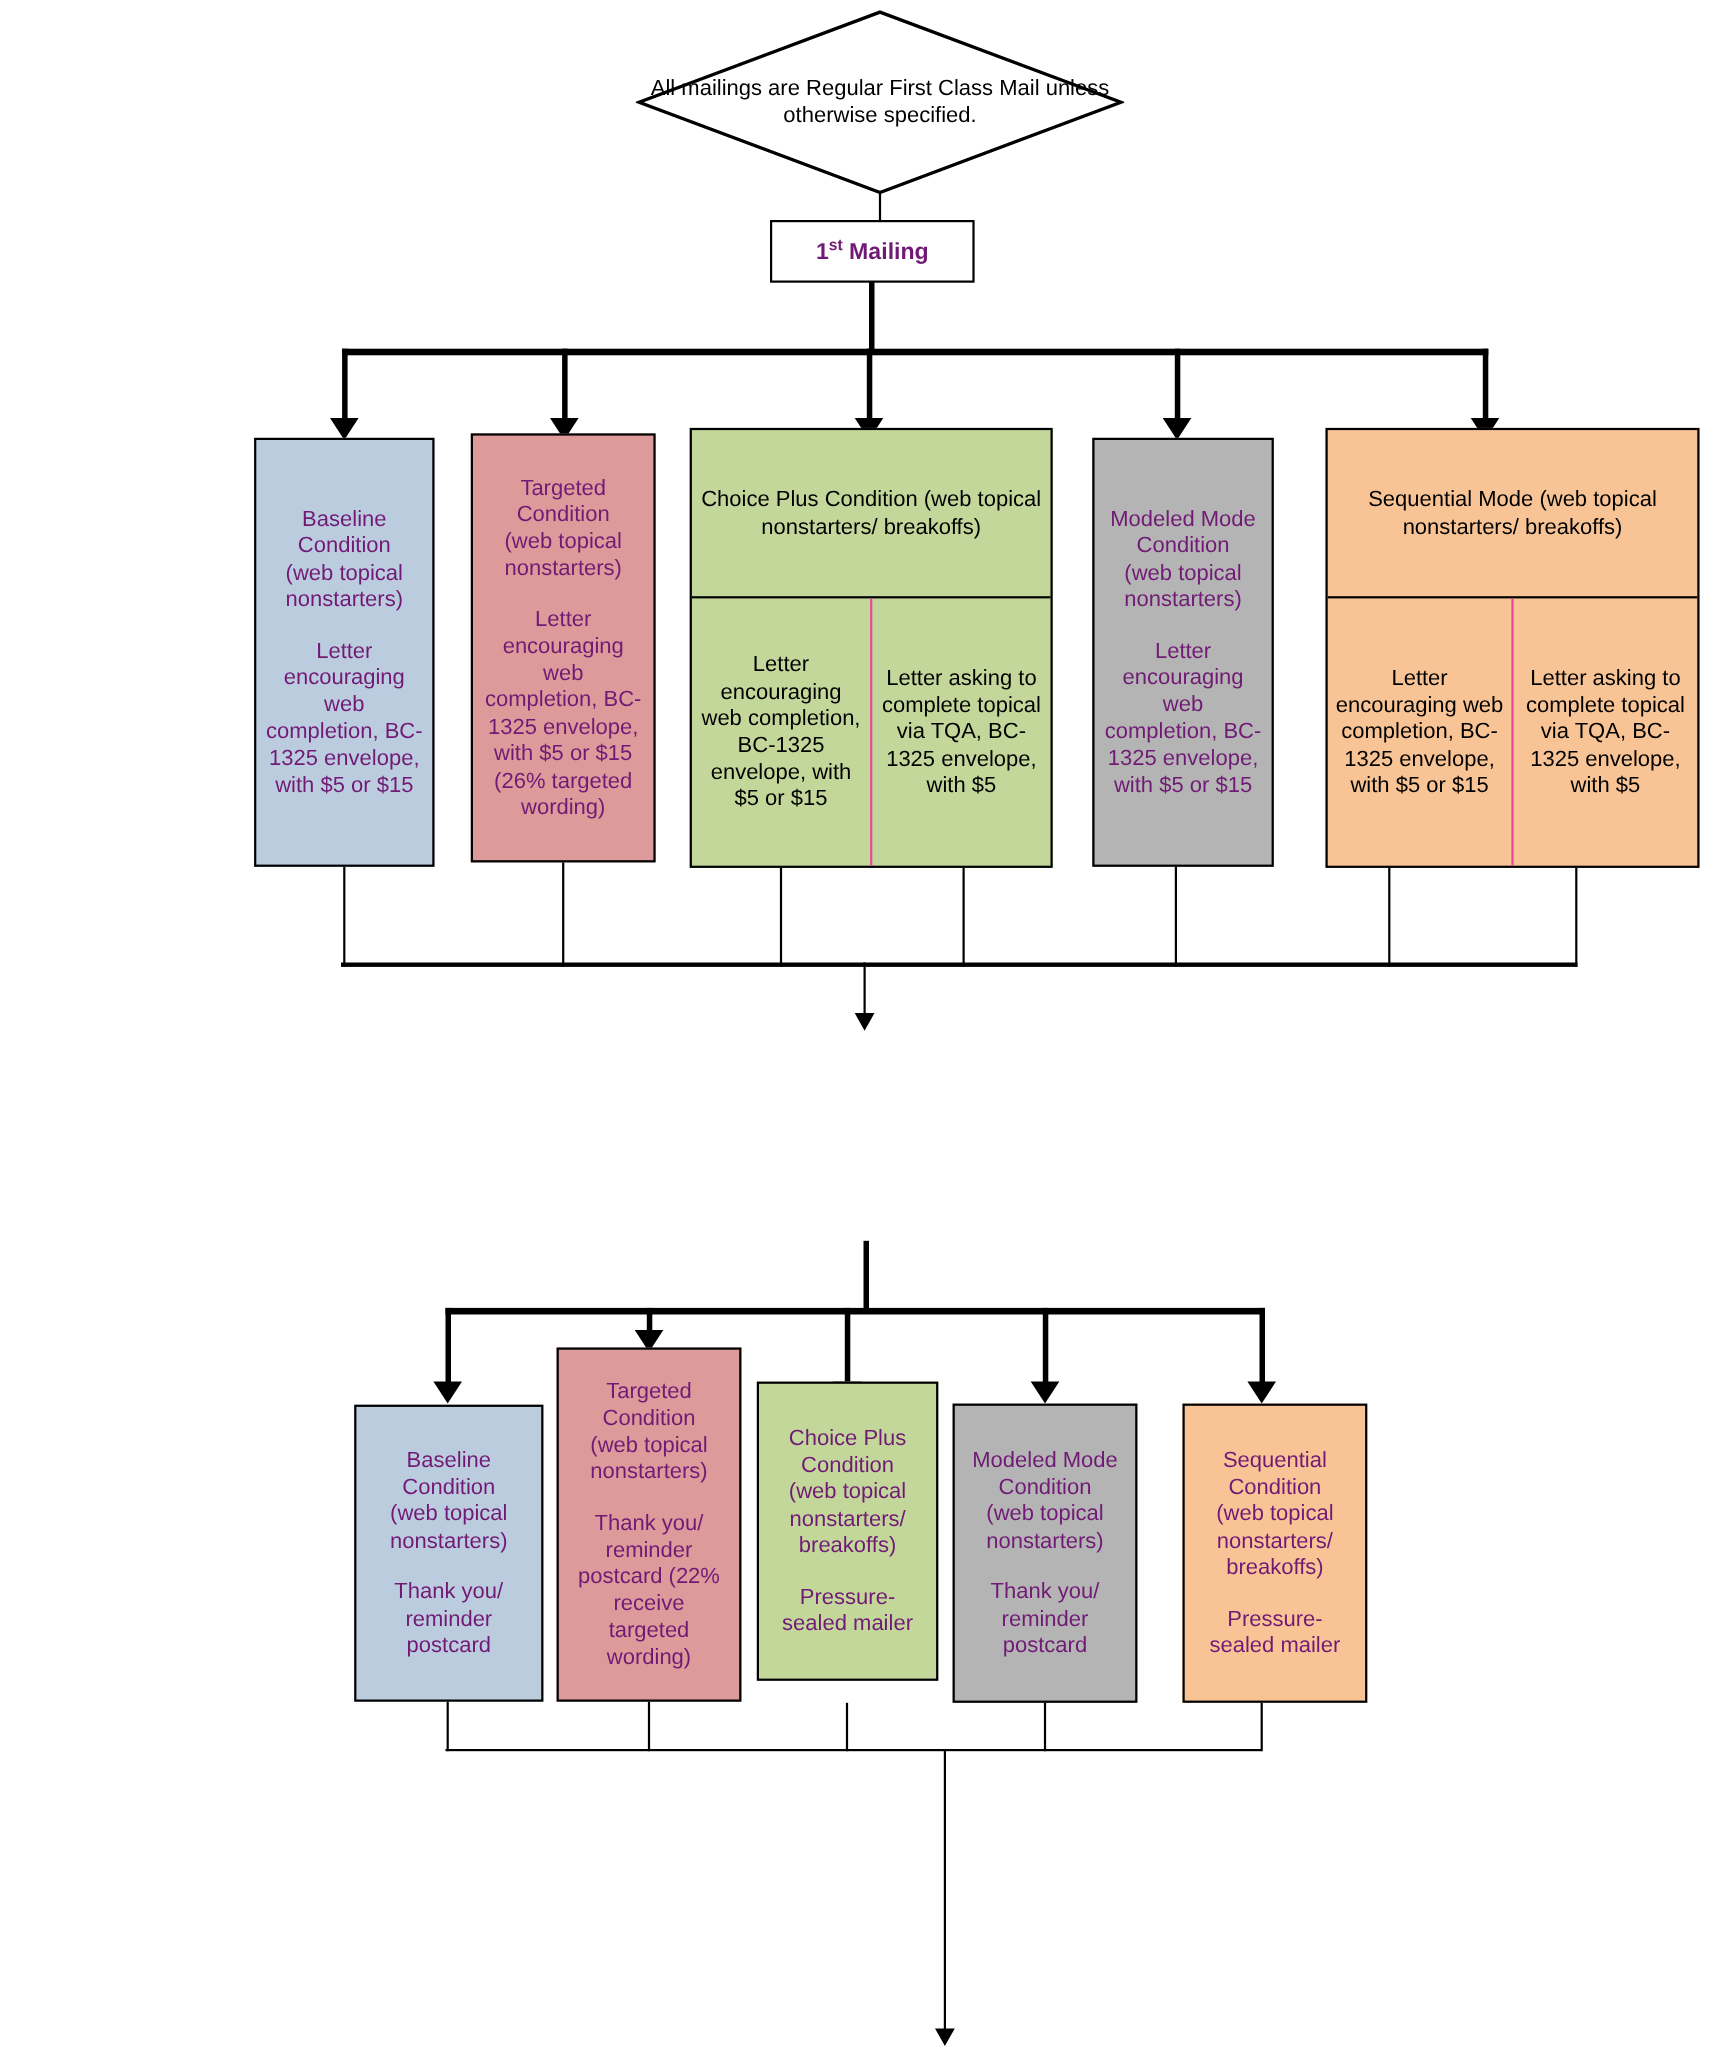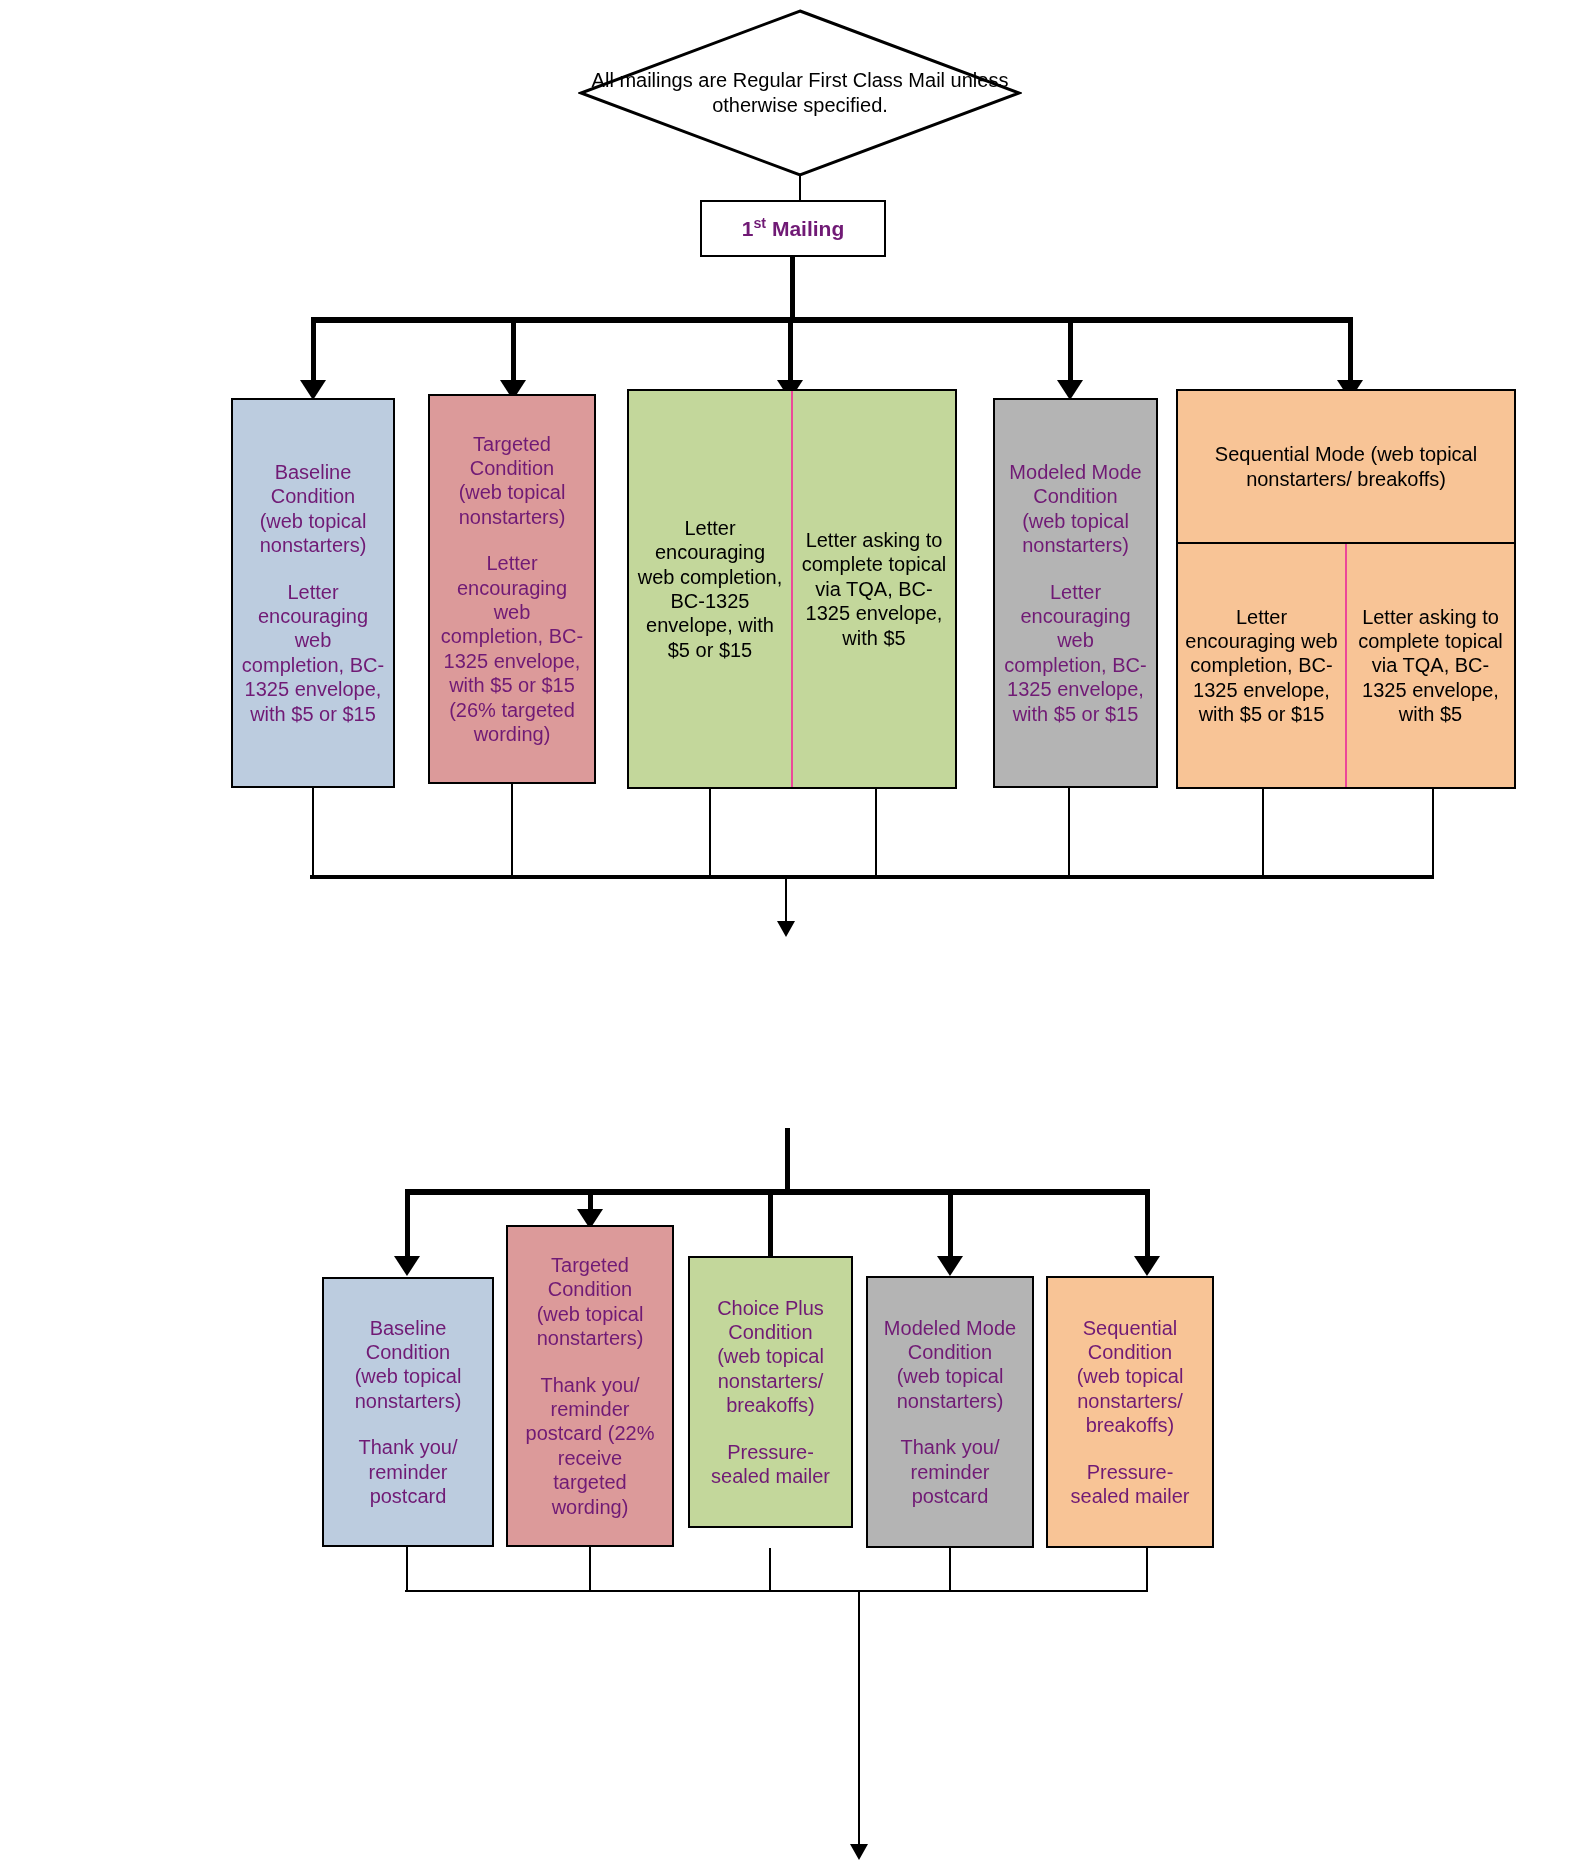--- a/index.html
+++ b/index.html
@@ -54,21 +54,21 @@
   }
 
   .plain-box {
     background: #ffffff;
     font-weight: bold;
   }
   .blue   { background: #bcccdf; }
   .rose   { background: #dc9a9a; }
   .green  { background: #c3d79b; }
   .gray   { background: #b4b4b4; }
-  .orange { background: #f8c496; }
+  .orange { background: #f8c496; margin-left: 29px; }
 
   
   .split {
     position: absolute;
     box-sizing: border-box;
     border: 2px solid #000000;
     display: flex;
     flex-direction: column;
   }
   .split .hdr {
@@ -198,20 +198,27 @@
       <span class="line">web</span>
       <span class="line">completion, BC-</span>
       <span class="line">1325 envelope,</span>
       <span class="line">with $5 or $15</span>
       <span class="line">(26% targeted</span>
       <span class="line">wording)</span>
     </div>
   </div>
 
   <div class="split green" style="left:627px; top:389px; width:330px; height:400px; background:#c3d79b;">
+    <div class="hdr" style="height:153px;">
+      <div>
+        <span class="line">Choice Plus Condition</span>
+        <span class="line">(web topical nonstarters/</span>
+        <span class="line">breakoffs)</span>
+      </div>
+    </div>
     <div class="cols">
       <div class="cell">
         <div>
           <span class="line">Letter</span>
           <span class="line">encouraging</span>
           <span class="line">web</span>
           <span class="line">completion,</span>
           <span class="line">BC-1325</span>
           <span class="line">envelope, with</span>
           <span class="line">$5 or $15</span>

